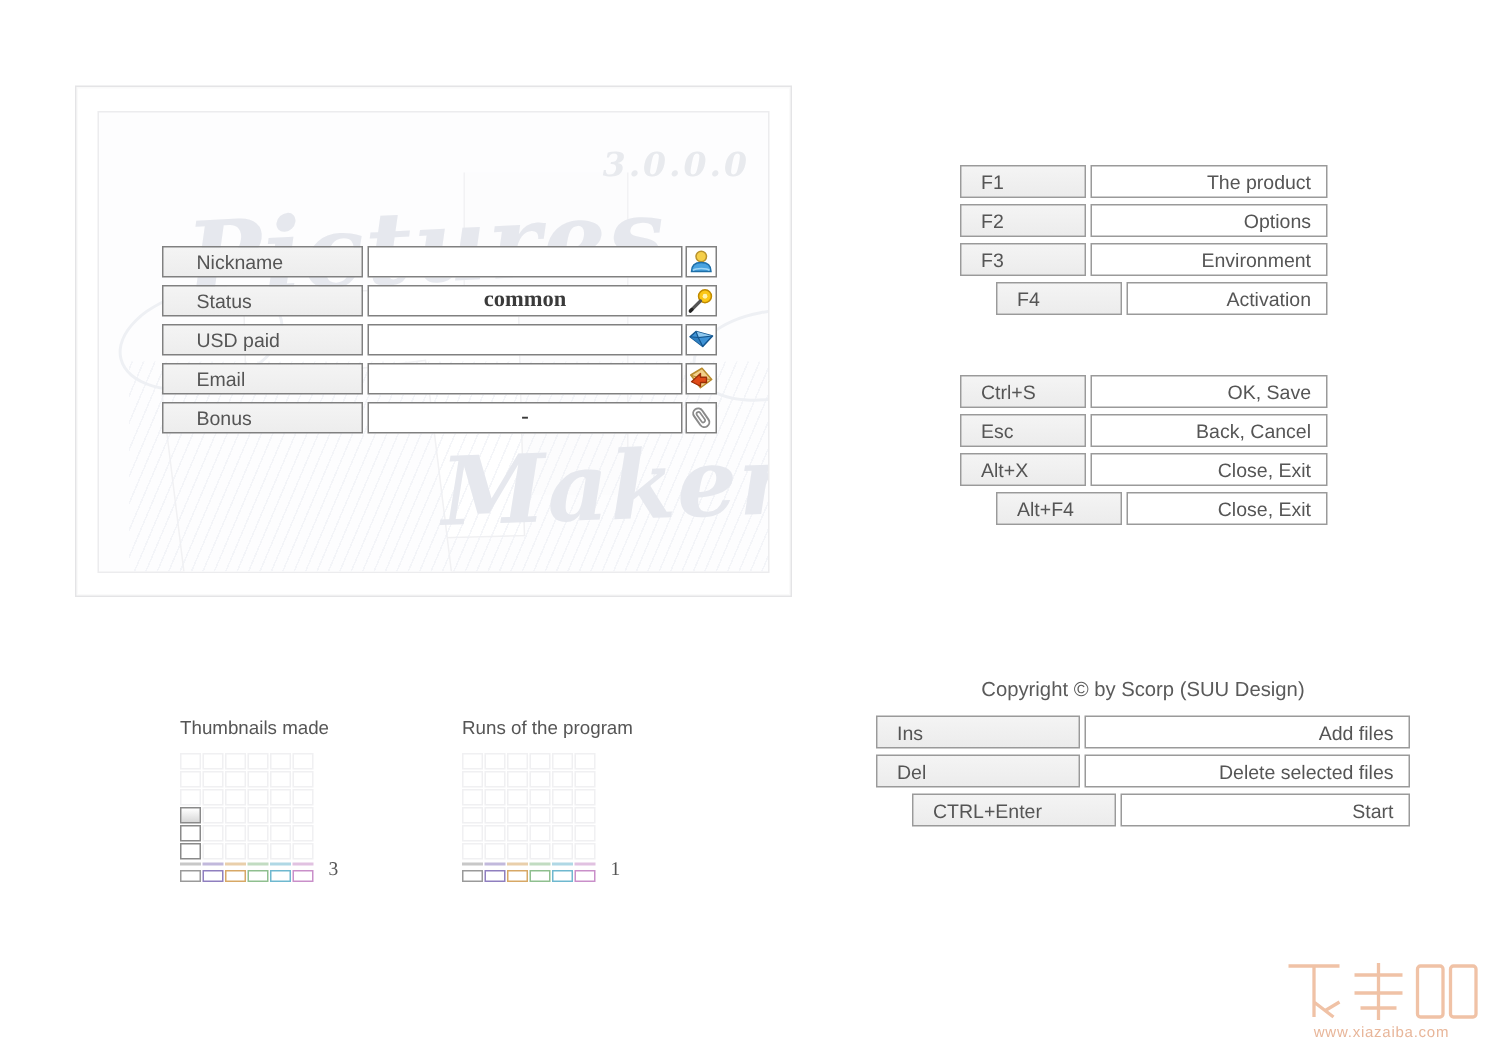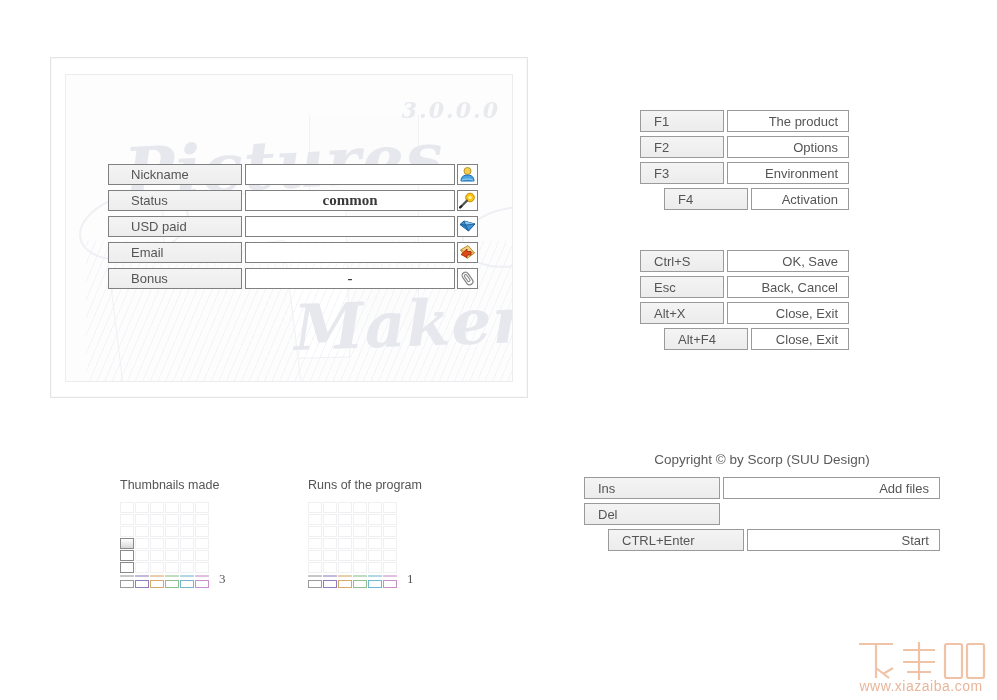--- a/index.html
+++ b/index.html
@@ -175,21 +175,21 @@
     margin-left: 2px;
     display: flex;
     align-items: center;
     justify-content: center;
   }
   .fr-icon svg { display: block; }
 
   
   .sc-table {
     position: absolute;
-    width: 209px;
+    width: 245px;
   }
   .sc-table-a { left: 640px; top: 110px; }
   .sc-table-b { left: 640px; top: 250px; }
   .sc-table-c { left: 584px; top: 477px; width: 356px; }
 
   .sc-row {
     display: flex;
     height: 22px;
     margin-bottom: 4px;
   }
@@ -305,21 +305,21 @@
     bottom: 6px;
     width: 136px;
     height: 56px;
     pointer-events: none;
   }
   .wm-url {
     position: absolute;
     left: 0; bottom: 0;
     width: 136px;
     text-align: center;
-    font-size: 14px;
+    font-size: 10px;
     letter-spacing: .5px;
     color: #e8b69a;
     font-family: "Liberation Sans", sans-serif;
   }
 </style>
 </head>
 <body>
 
 <div class="reg-panel">
   <div class="reg-inner">
@@ -445,20 +445,21 @@
 
 <div class="copyright">Copyright © by Scorp (SUU Design)</div>
 
 <div class="sc-table sc-table-c">
   <div class="sc-row">
     <div class="sc-key">Ins</div>
     <div class="sc-desc">Add files</div>
   </div>
   <div class="sc-row">
     <div class="sc-key">Del</div>
+    <div class="sc-desc">Delete selected files</div>
   </div>
   <div class="sc-row">
     <div class="sc-key">CTRL+Enter</div>
     <div class="sc-desc">Start</div>
   </div>
 </div>
 
 <div class="stat-block stat-a">
   <div class="stat-title">Thumbnails made</div>
   <div class="stat-body">

